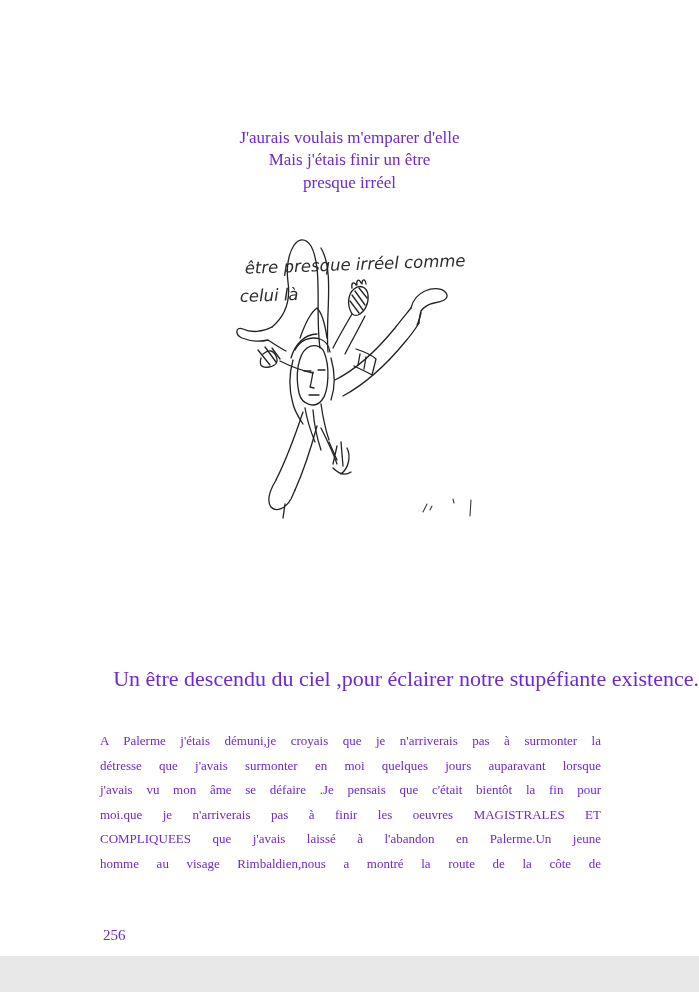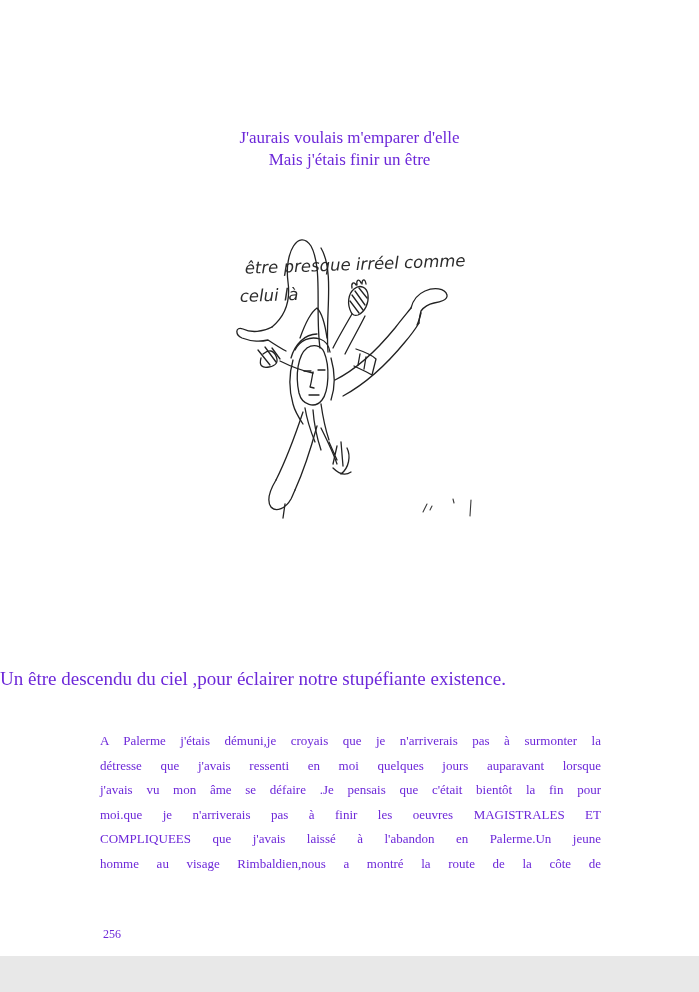--- a/index.html
+++ b/index.html
@@ -34,52 +34,53 @@
   .hand-text {
     font-family: "DejaVu Sans", sans-serif;
     font-style: italic;
     fill: #2b2b2b;
   }
   .caption {
     position: absolute;
     top: 667px;
     left: 0;
     width: 699px;
-    text-align: left;
-    font-size: 19px;
+    text-align: right;
+    font-size: 22px;
     line-height: 24px;
   }
   .body-paragraph {
     position: absolute;
     top: 729px;
     left: 100px;
     width: 501px;
     font-size: 13px;
   }
   .body-paragraph .pline {
     text-align: justify;
     text-align-last: justify;
     line-height: 24.5px;
     white-space: normal;
   }
   .page-number {
     position: absolute;
     top: 927px;
     left: 103px;
-    font-size: 12px;
+    font-size: 15px;
   }
 </style>
 </head>
 <body>
 
 <div class="page">
 
   <div class="poem">
     <div>J'aurais voulais m'emparer d'elle</div>
     <div>Mais j'étais finir un être</div>
+    <div>presque irréel</div>
   </div>
 
   <div class="sketch">
     <svg viewBox="0 0 260 305" xmlns="http://www.w3.org/2000/svg">
 
       <g transform="rotate(-2 130 45)">
         <text class="hand-text" x="20" y="42" font-size="16.5">être presque irréel comme</text>
         <text class="hand-text" x="14" y="70" font-size="16.5">celui là</text>
       </g>
 
@@ -137,21 +138,21 @@
           <path d="M 198 284 L 202 276 M 205 282 L 207 278 M 228 271 L 229 275 M 246 272 L 245 288"></path>
         </g>
       </g>
     </svg>
   </div>
 
   <div class="caption">Un être descendu du ciel ,pour éclairer notre stupéfiante existence.</div>
 
   <div class="body-paragraph">
     <div class="pline">A Palerme j'étais démuni,je croyais que je n'arriverais pas à surmonter la</div>
-    <div class="pline">détresse que j'avais ressenti en moi quelques jours auparavant lorsque</div>
+    <div class="pline">détresse que j'avais surmonter en moi quelques jours auparavant lorsque</div>
     <div class="pline">j'avais vu mon âme se défaire .Je pensais que c'était bientôt la fin pour</div>
     <div class="pline">moi.que je n'arriverais pas à finir les oeuvres MAGISTRALES ET</div>
     <div class="pline">COMPLIQUEES que j'avais laissé à l'abandon en Palerme.Un jeune</div>
     <div class="pline">homme au visage Rimbaldien,nous a montré la route de la côte de</div>
   </div>
 
   <div class="page-number">256</div>
 
 </div>
 

